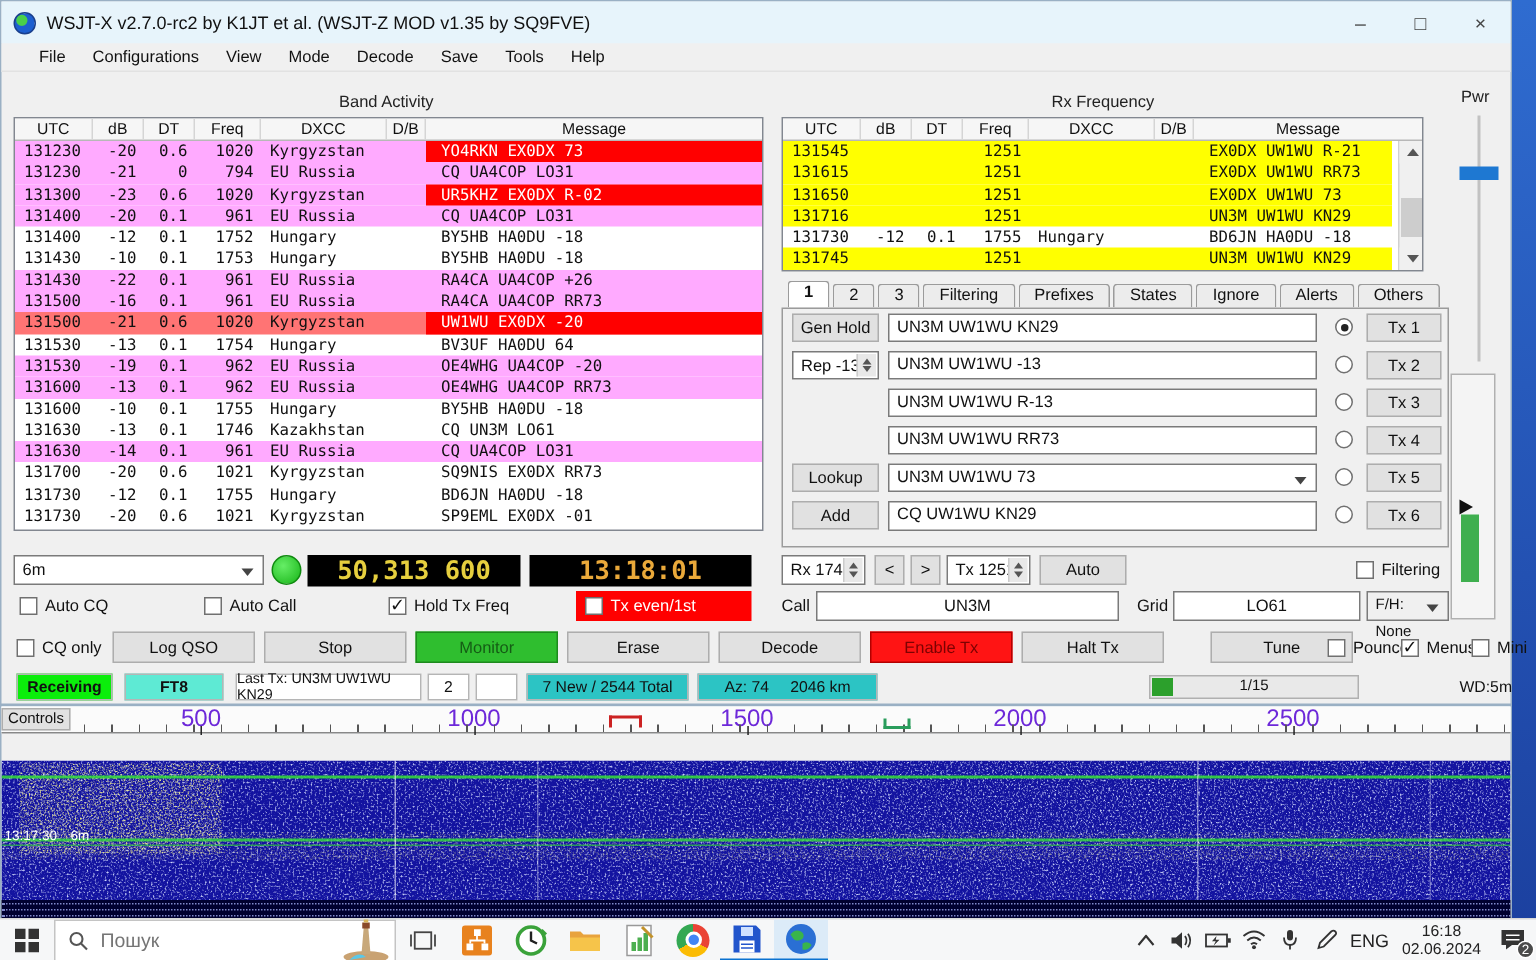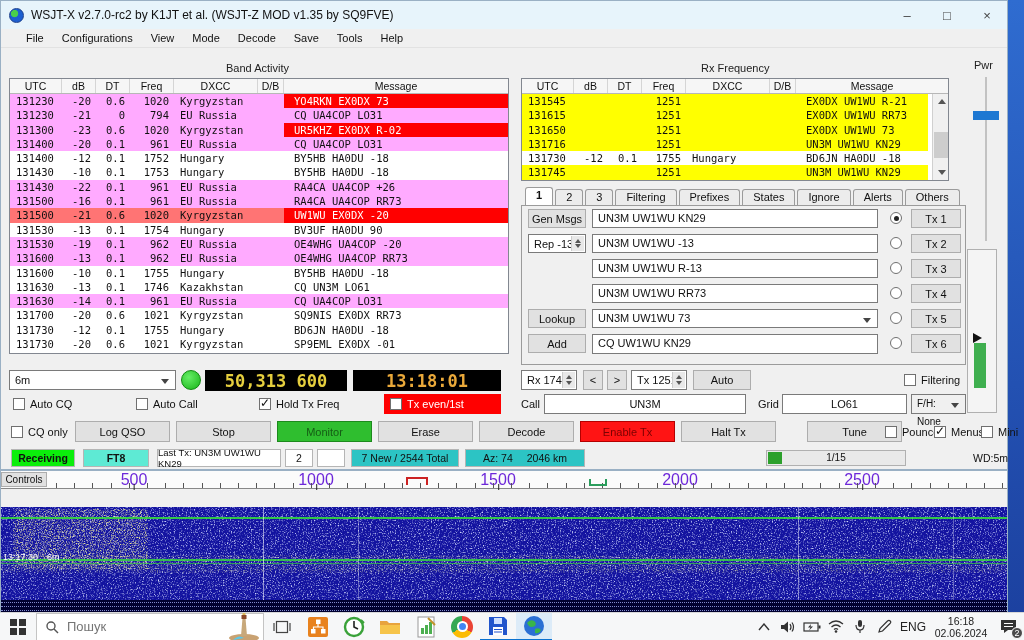--- a/index.html
+++ b/index.html
@@ -212,21 +212,21 @@
           <span></span>
           <span class="msg red">UW1WU EX0DX -20</span>
         </div>
           <div class="drow white">
           <span>131530</span>
           <span>-13</span>
           <span>0.1</span>
           <span>1754</span>
           <span>Hungary</span>
           <span></span>
-          <span class="msg">BV3UF HA0DU 90</span>
+          <span class="msg">BV3UF HA0DU 64</span>
         </div>
           <div class="drow pink">
           <span>131530</span>
           <span>-19</span>
           <span>0.1</span>
           <span>962</span>
           <span>EU Russia</span>
           <span></span>
           <span class="msg">OE4WHG UA4COP -20</span>
         </div>
@@ -391,21 +391,21 @@
         <span class="tab">3</span>
         <span class="tab">Filtering</span>
         <span class="tab">Prefixes</span>
         <span class="tab">States</span>
         <span class="tab">Ignore</span>
         <span class="tab">Alerts</span>
         <span class="tab">Others</span>
       </div>
     <div class="panel" style="left:520px;top:204px;width:445px;height:160px;"></div>
 
-    <button class="btn" style="position:absolute;left:527px;top:208px;width:58px;height:19px;">Gen Msgs</button>
+    <button class="btn" style="position:absolute;left:527px;top:208px;width:58px;height:19px;">Gen Hold</button>
     <div class="spin" style="position:absolute;left:527px;top:233px;width:58px;height:19px;">
         <span>Rep -13</span>
         <span class="ud"></span>
       </div>
     <button class="btn" style="position:absolute;left:527px;top:308px;width:58px;height:19px;">Lookup</button>
     <button class="btn" style="position:absolute;left:527px;top:333px;width:58px;height:19px;">Add</button>
 
     <div class="txtin" style="position:absolute;left:591px;top:208px;width:286px;height:19px;line-height:17px;">UN3M UW1WU KN29</div>
     <div class="txtin" style="position:absolute;left:591px;top:233px;width:286px;height:19px;line-height:17px;">UN3M UW1WU -13</div>
     <div class="txtin" style="position:absolute;left:591px;top:258px;width:286px;height:19px;line-height:17px;">UN3M UW1WU R-13</div>

